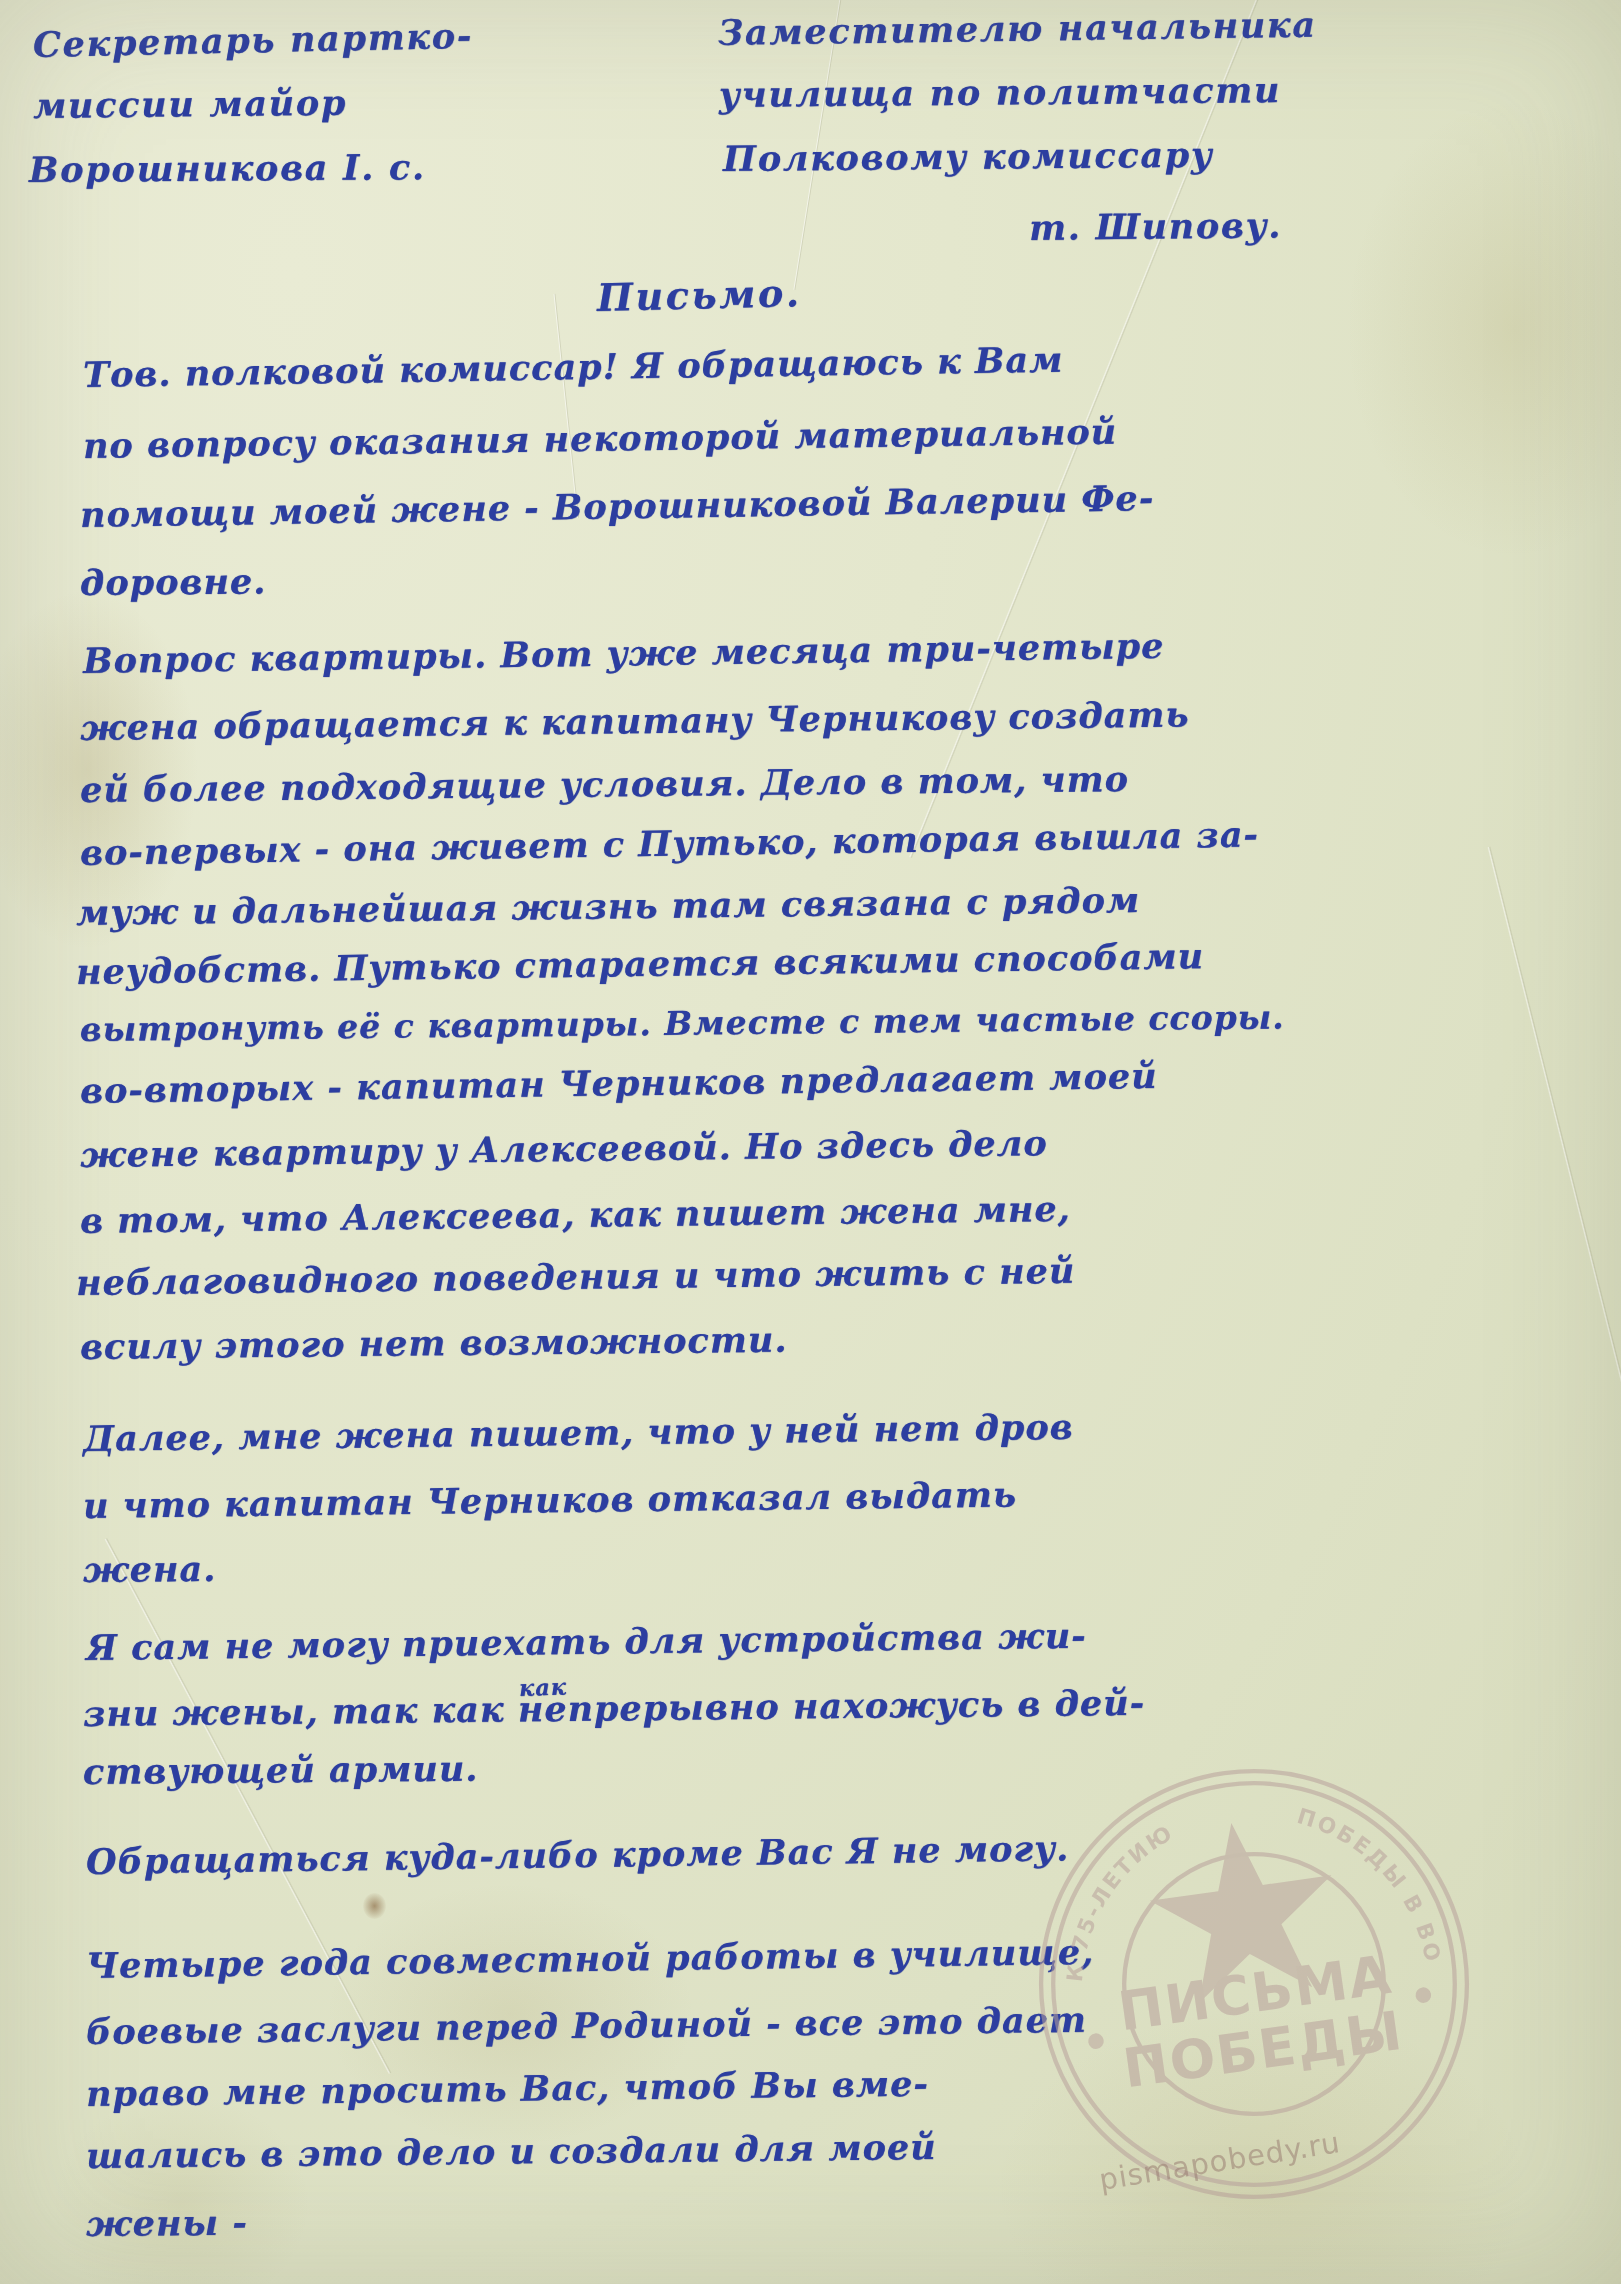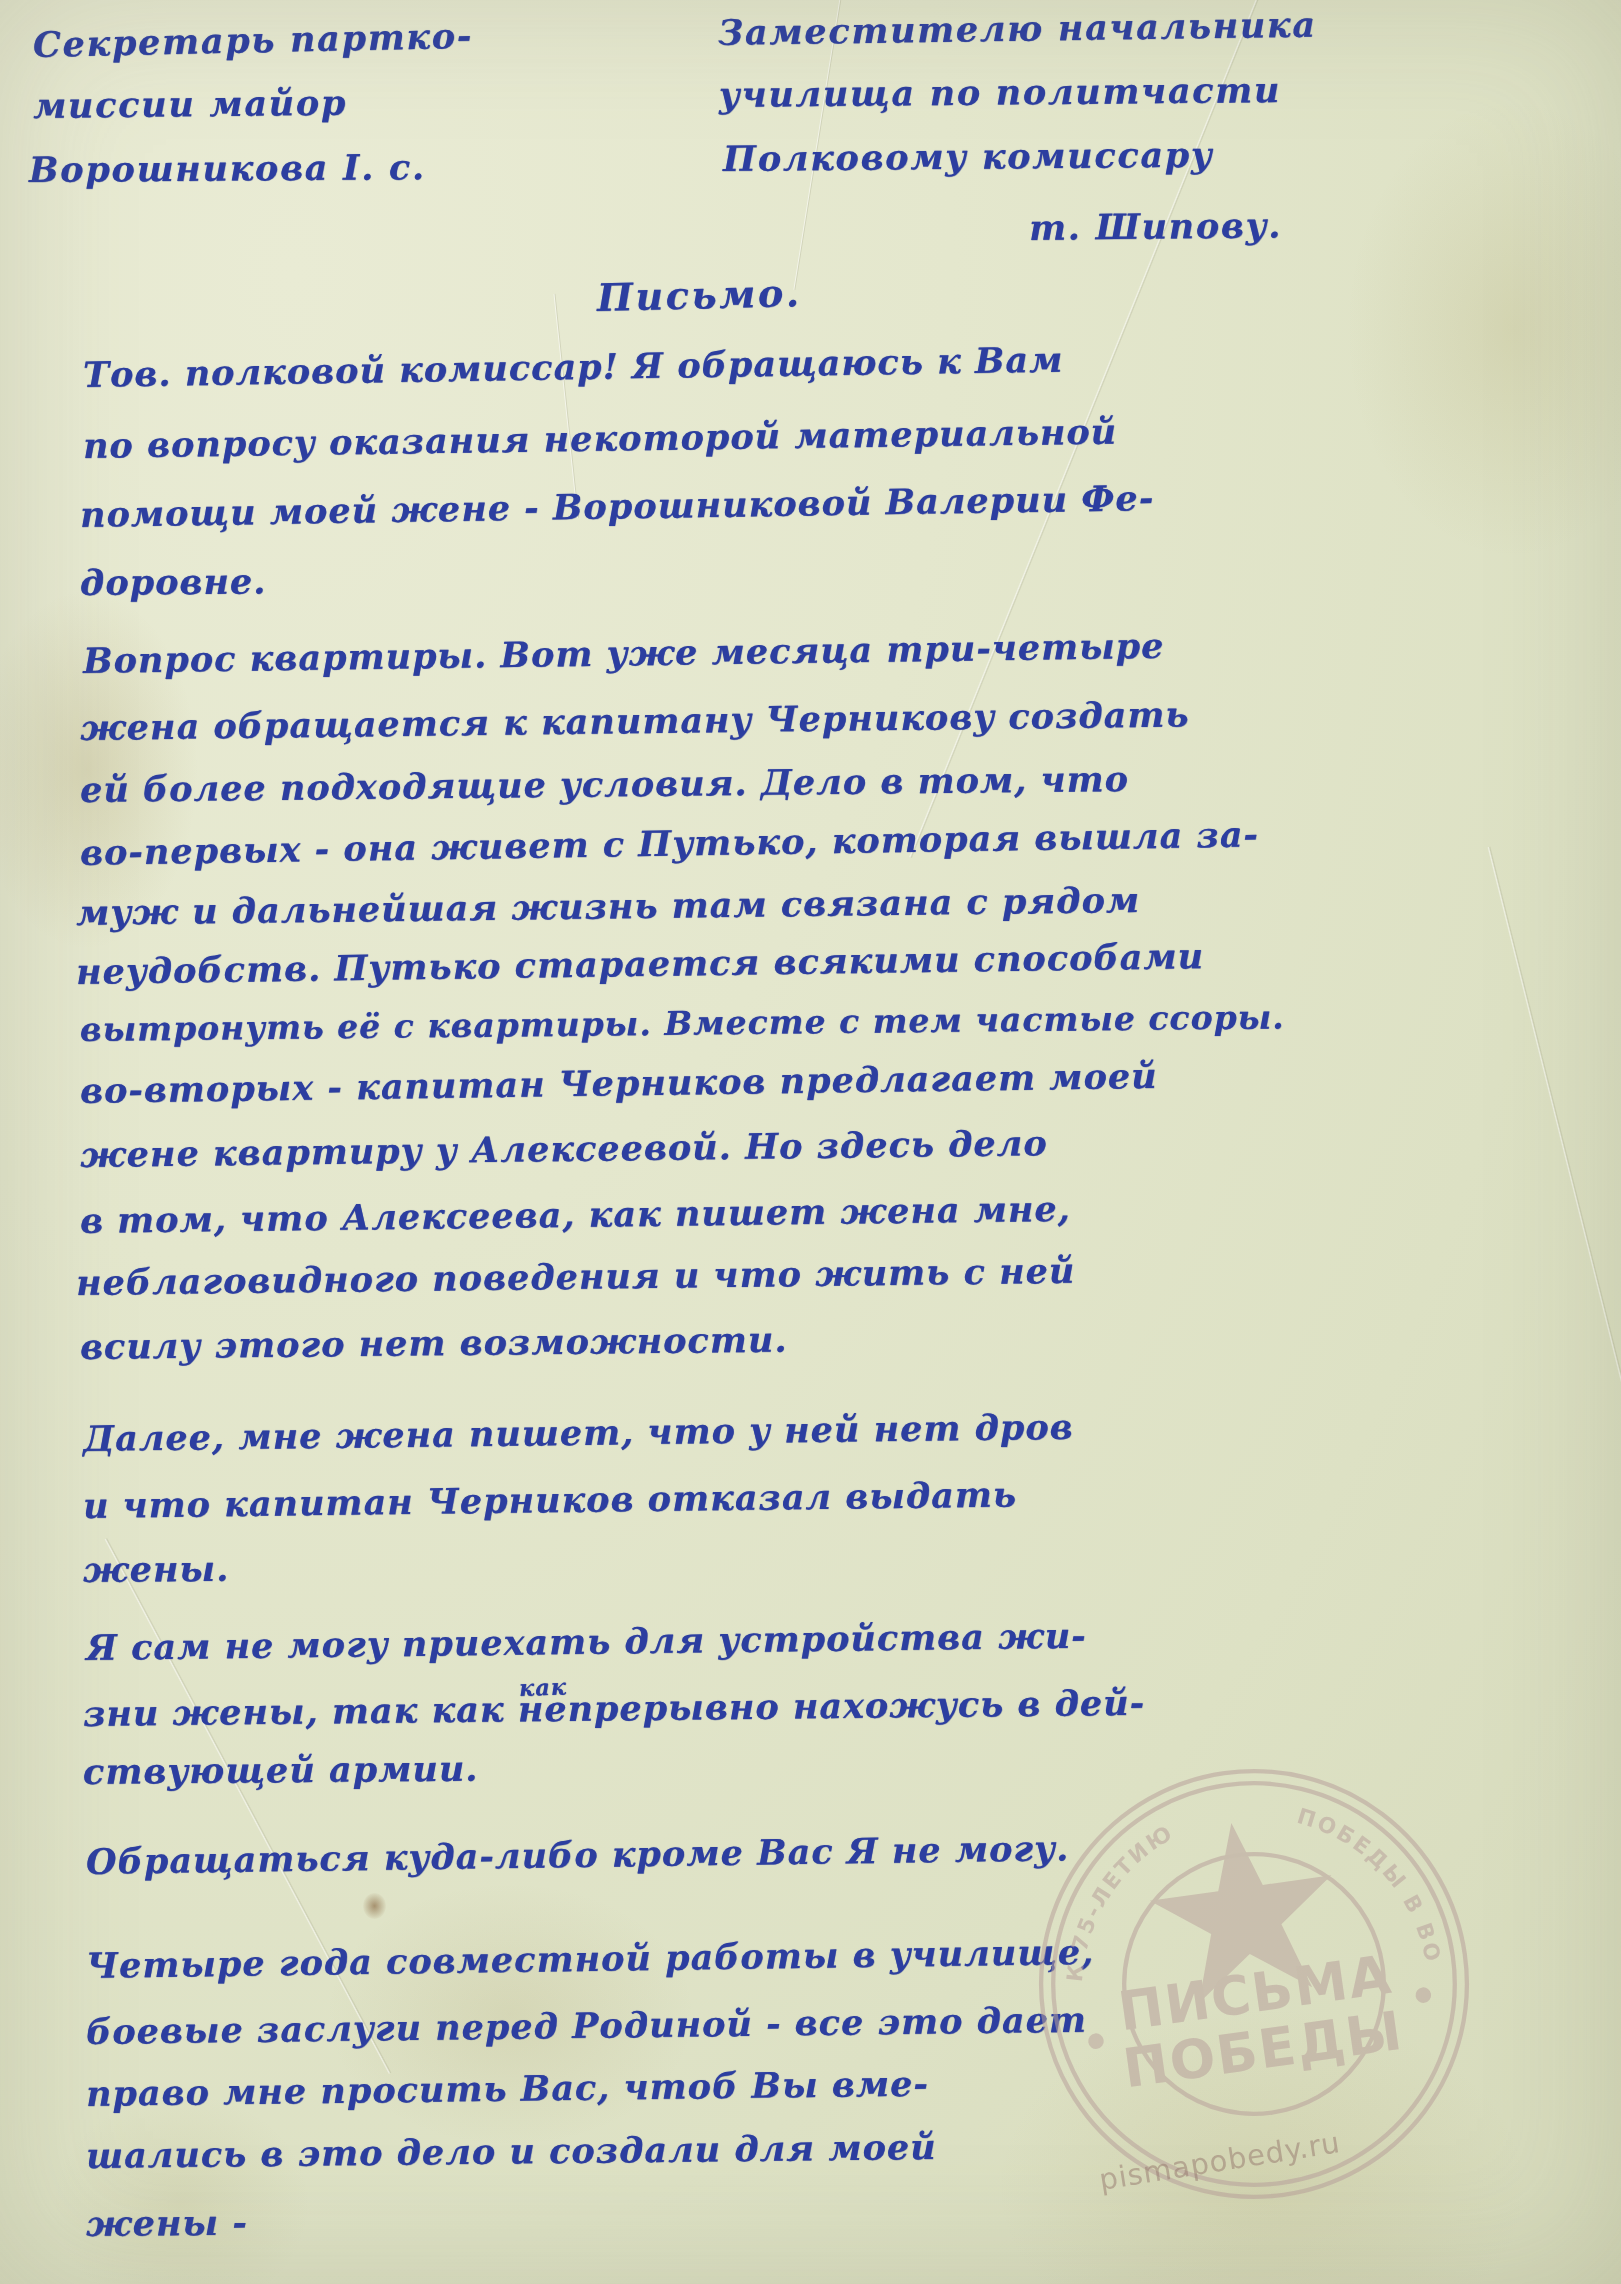--- a/index.html
+++ b/index.html
@@ -134,21 +134,21 @@
   <div class="hw body" style="left:80px; top:1010px; transform:rotate(-0.6deg); font-size:33px;">вытронуть её с квартиры. Вместе с тем частые ссоры.</div>
 
   <div class="hw body" style="left:80px; top:1070px; transform:rotate(-0.8deg);">во-вторых - капитан Черников предлагает моей</div>
   <div class="hw body" style="left:80px; top:1134px; transform:rotate(-0.7deg);">жене квартиру у Алексеевой. Но здесь дело</div>
   <div class="hw body" style="left:80px; top:1200px; transform:rotate(-0.7deg);">в том, что Алексеева, как пишет жена мне,</div>
   <div class="hw body" style="left:76px; top:1262px; transform:rotate(-0.7deg);">неблаговидного поведения и что жить с ней</div>
   <div class="hw body" style="left:80px; top:1326px; transform:rotate(-0.6deg);">всилу этого нет возможности.</div>
 
   <div class="hw body" style="left:83px; top:1418px; transform:rotate(-0.7deg);">Далее, мне жена пишет, что у ней нет дров</div>
   <div class="hw body" style="left:83px; top:1485px; transform:rotate(-0.7deg);">и что капитан Черников отказал выдать</div>
-  <div class="hw body" style="left:83px; top:1549px; transform:rotate(-0.5deg);">жены.</div>
+  <div class="hw body" style="left:83px; top:1549px; transform:rotate(-0.5deg);">жена.</div>
 
   <div class="hw body" style="left:86px; top:1627px; transform:rotate(-0.7deg);">Я сам не могу приехать для устройства жи-</div>
   <div class="hw body" style="left:83px;  top:1693px; transform:rotate(-0.6deg);">зни жены, так как непрерывно нахожусь в дей-</div>
   <div class="hw body" style="left:83px;  top:1751px; transform:rotate(-0.5deg);">ствующей армии.</div>
   <div class="hw" style="left:519px; top:1675px; font-size:22.5px; transform:rotate(-2deg);">как</div>
 
   <div class="hw body" style="left:86px; top:1841px; transform:rotate(-0.8deg);">Обращаться куда-либо кроме Вас Я не могу.</div>
 
   <div class="hw body" style="left:86px; top:1945px; transform:rotate(-0.8deg);">Четыре года совместной работы в училище,</div>
   <div class="hw body" style="left:86px; top:2011px; transform:rotate(-0.7deg);">боевые заслуги перед Родиной - все это дает</div>

